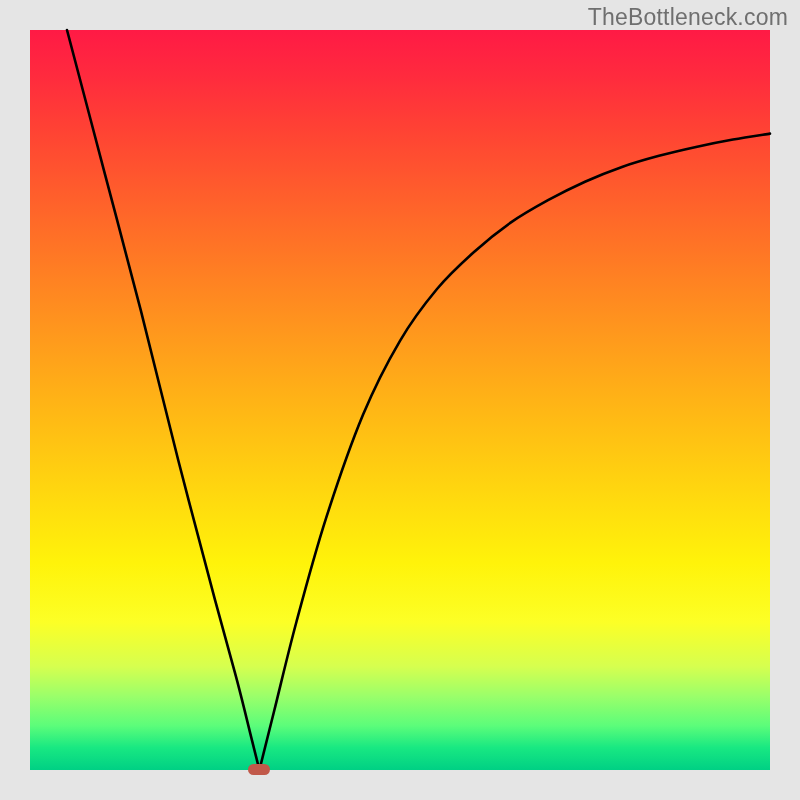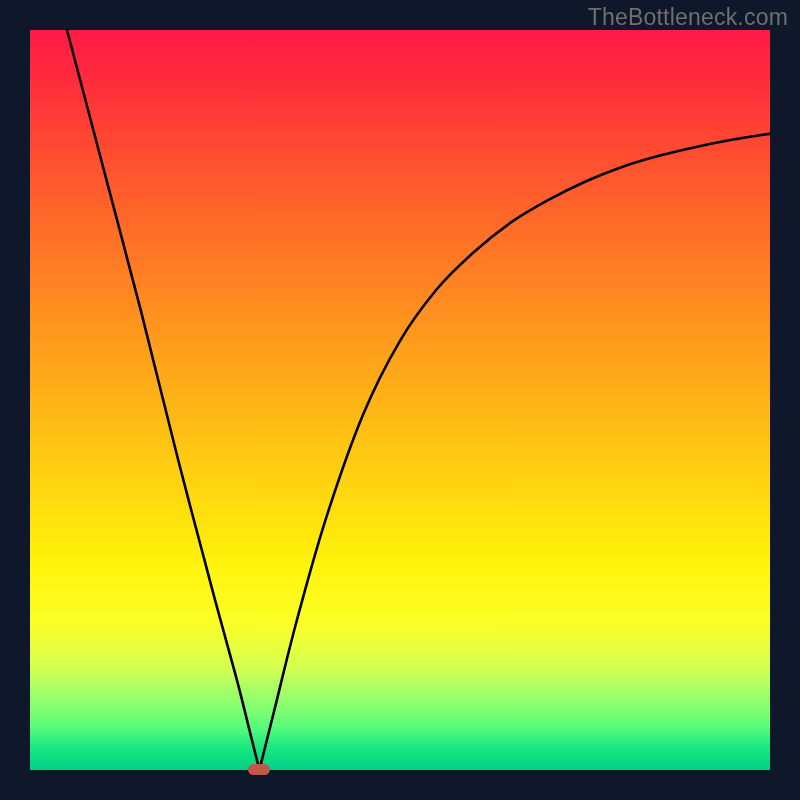--- a/index.html
+++ b/index.html
@@ -8,21 +8,21 @@
     width: 800px;
     height: 800px;
     background: #000;
     overflow: hidden;
     font-family: Arial, Helvetica, sans-serif;
   }
   .frame {
     position: relative;
     width: 800px;
     height: 800px;
-    background: #0f172a;
+    background: #e5e5e5;
   }
   .plot-area {
     position: absolute;
     left: 30px;
     top: 30px;
     width: 740px;
     height: 740px;
     background: linear-gradient(
       to bottom,
       #ff1a45 0%,

